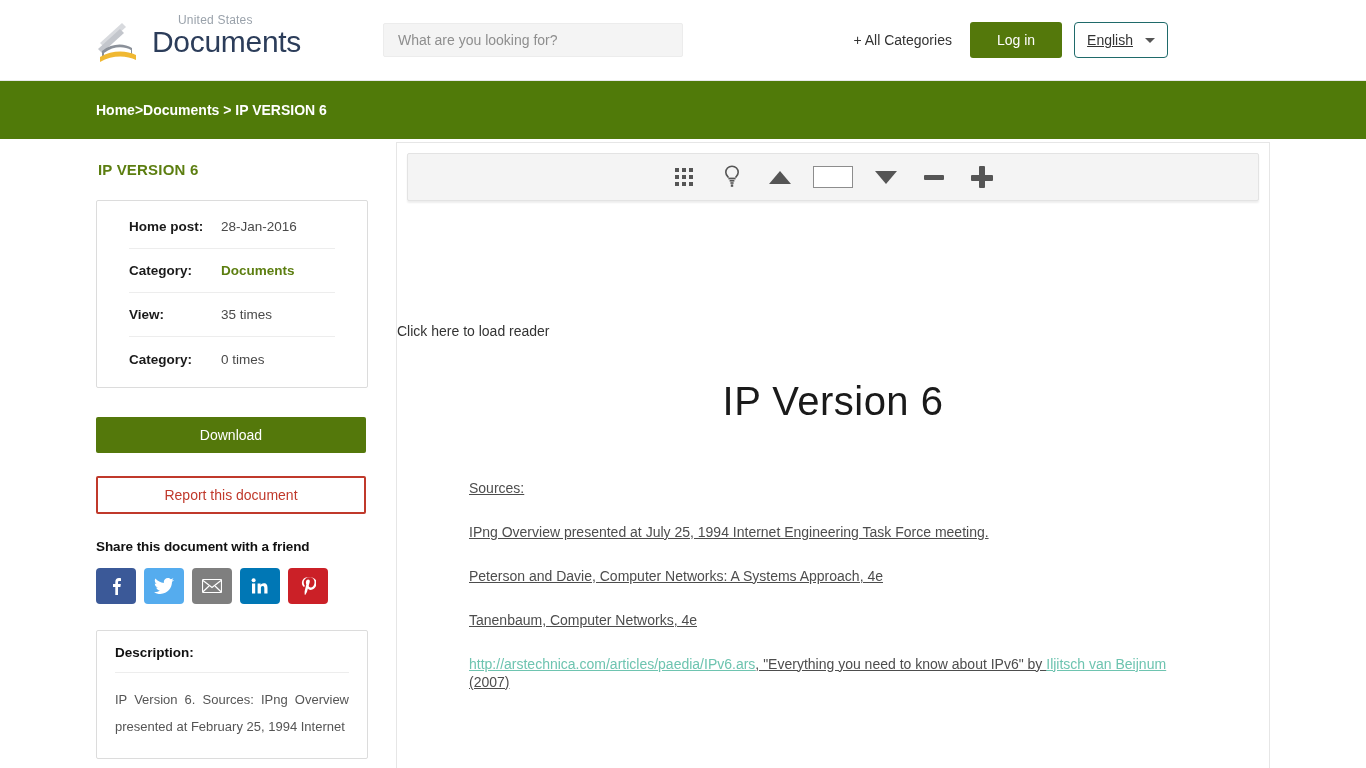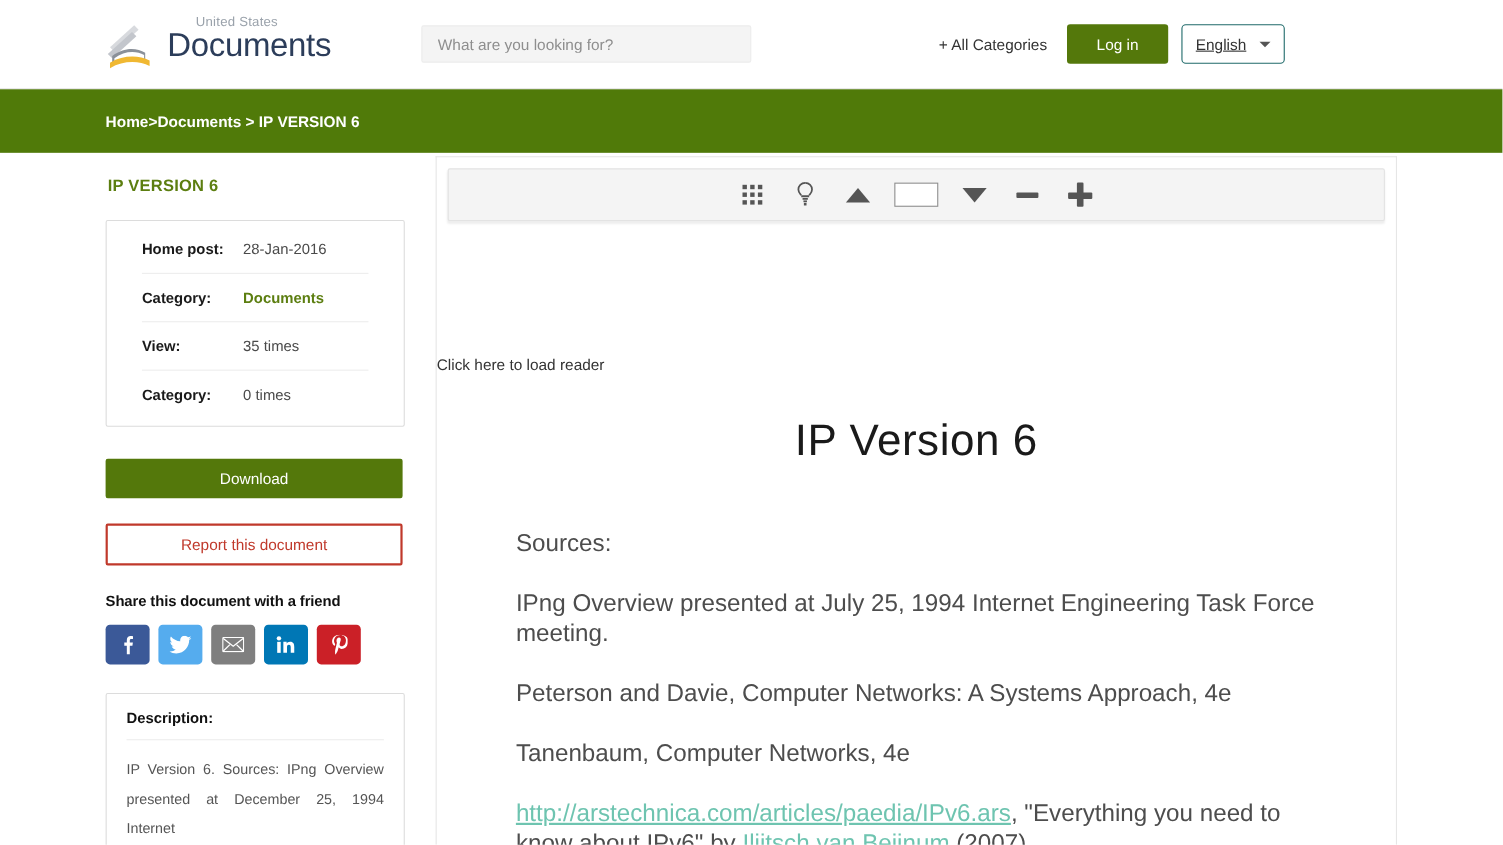--- a/index.html
+++ b/index.html
@@ -341,25 +341,26 @@
   .doc-heading {
     text-align: center;
     font-size: 40px;
     color: #1a1a1a;
     font-weight: 400;
     letter-spacing: .5px;
     margin: 0 0 56px 0;
     font-family: "Liberation Sans", sans-serif;
   }
   .doc-p {
-    font-size: 22px;
+    font-size: 14px;
     color: #4d4d4d;
     margin: 0 0 26px 0;
     line-height: 1.28;
     font-family: "Liberation Sans", sans-serif;
+    text-decoration: underline;
   }
   .doc-link {
     color: #6ec4b0;
     text-decoration: underline;
     cursor: pointer;
   }
 </style>
 </head>
 <body>
 
@@ -460,21 +461,21 @@
       </div>
       <div class="share-btn sb-pinterest">
         <svg width="15" height="19" viewBox="0 0 15 19">
             <path fill="#fff" d="M7.8 0C3.3 0 .9 2.9.9 6.1c0 1.5.8 3.3 2.1 3.9.2.1.3 0 .4-.2l.3-1.2c0-.1 0-.2-.1-.3-.5-.6-.9-1.7-.9-2.8 0-2.7 2.1-5.3 5.6-5.3 3.1 0 5.2 2 5.2 4.9 0 3.3-1.7 5.5-3.9 5.5-1.2 0-2.1-1-1.8-2.2.3-1.5 1-3 1-4.1 0-.9-.5-1.7-1.6-1.7-1.3 0-2.3 1.3-2.3 3 0 1.1.4 1.8.4 1.8l-1.5 6.1c-.4 1.8-.1 4.1 0 4.3 0 .1.2.2.3.1.1-.1 1.5-1.8 2-3.5l.8-2.9c.4.7 1.5 1.4 2.7 1.4 3.6 0 6.1-3.2 6.1-7.5C15.7 2.8 12.9 0 7.8 0z"></path>
           </svg>
       </div>
     </div>
 
     <div class="desc-card">
       <p class="desc-title">Description:</p>
-      <p class="desc-body">IP Version 6. Sources: IPng Overview presented at December 25, 1994 Internet</p>
+      <p class="desc-body">IP Version 6. Sources: IPng Overview presented at February 25, 1994 Internet</p>
     </div>
   </div>
 
   <div class="viewer">
 
     <div class="viewer-toolbar">
       <div class="tb-btn">
         <span class="tb-grid">
             <i></i>
             <i></i>

